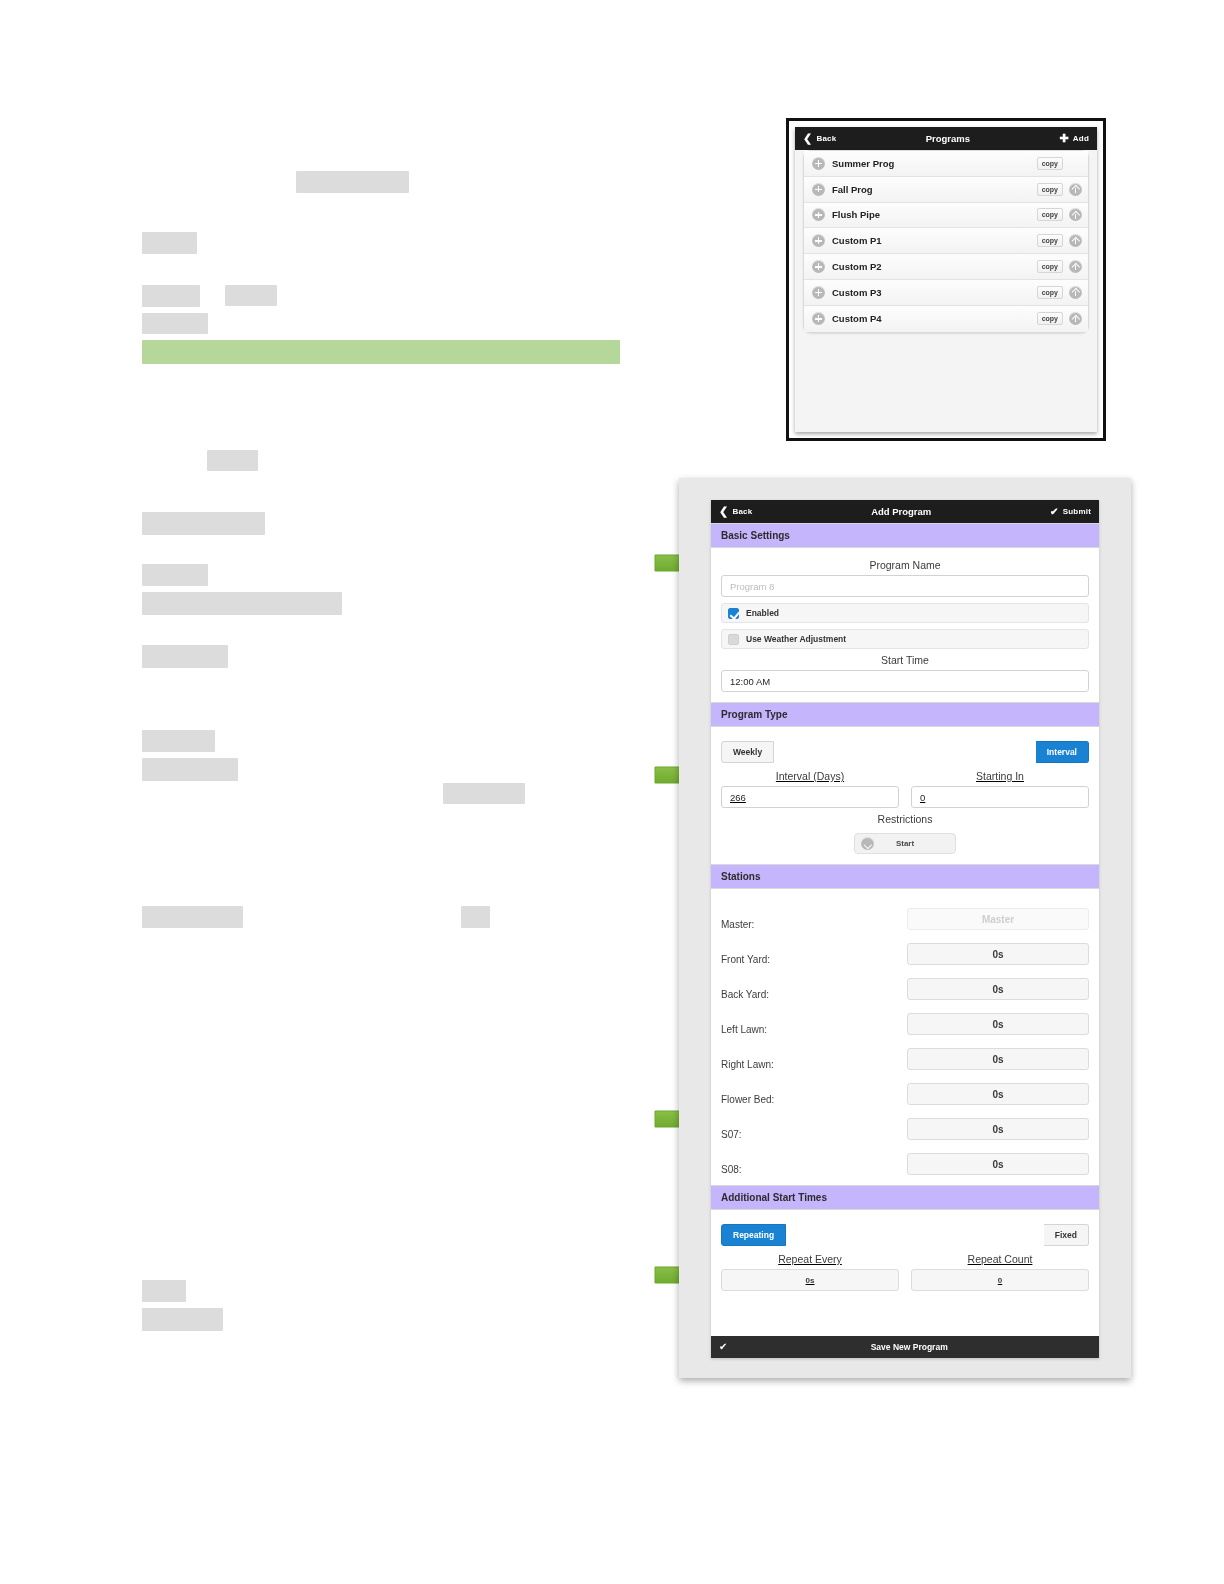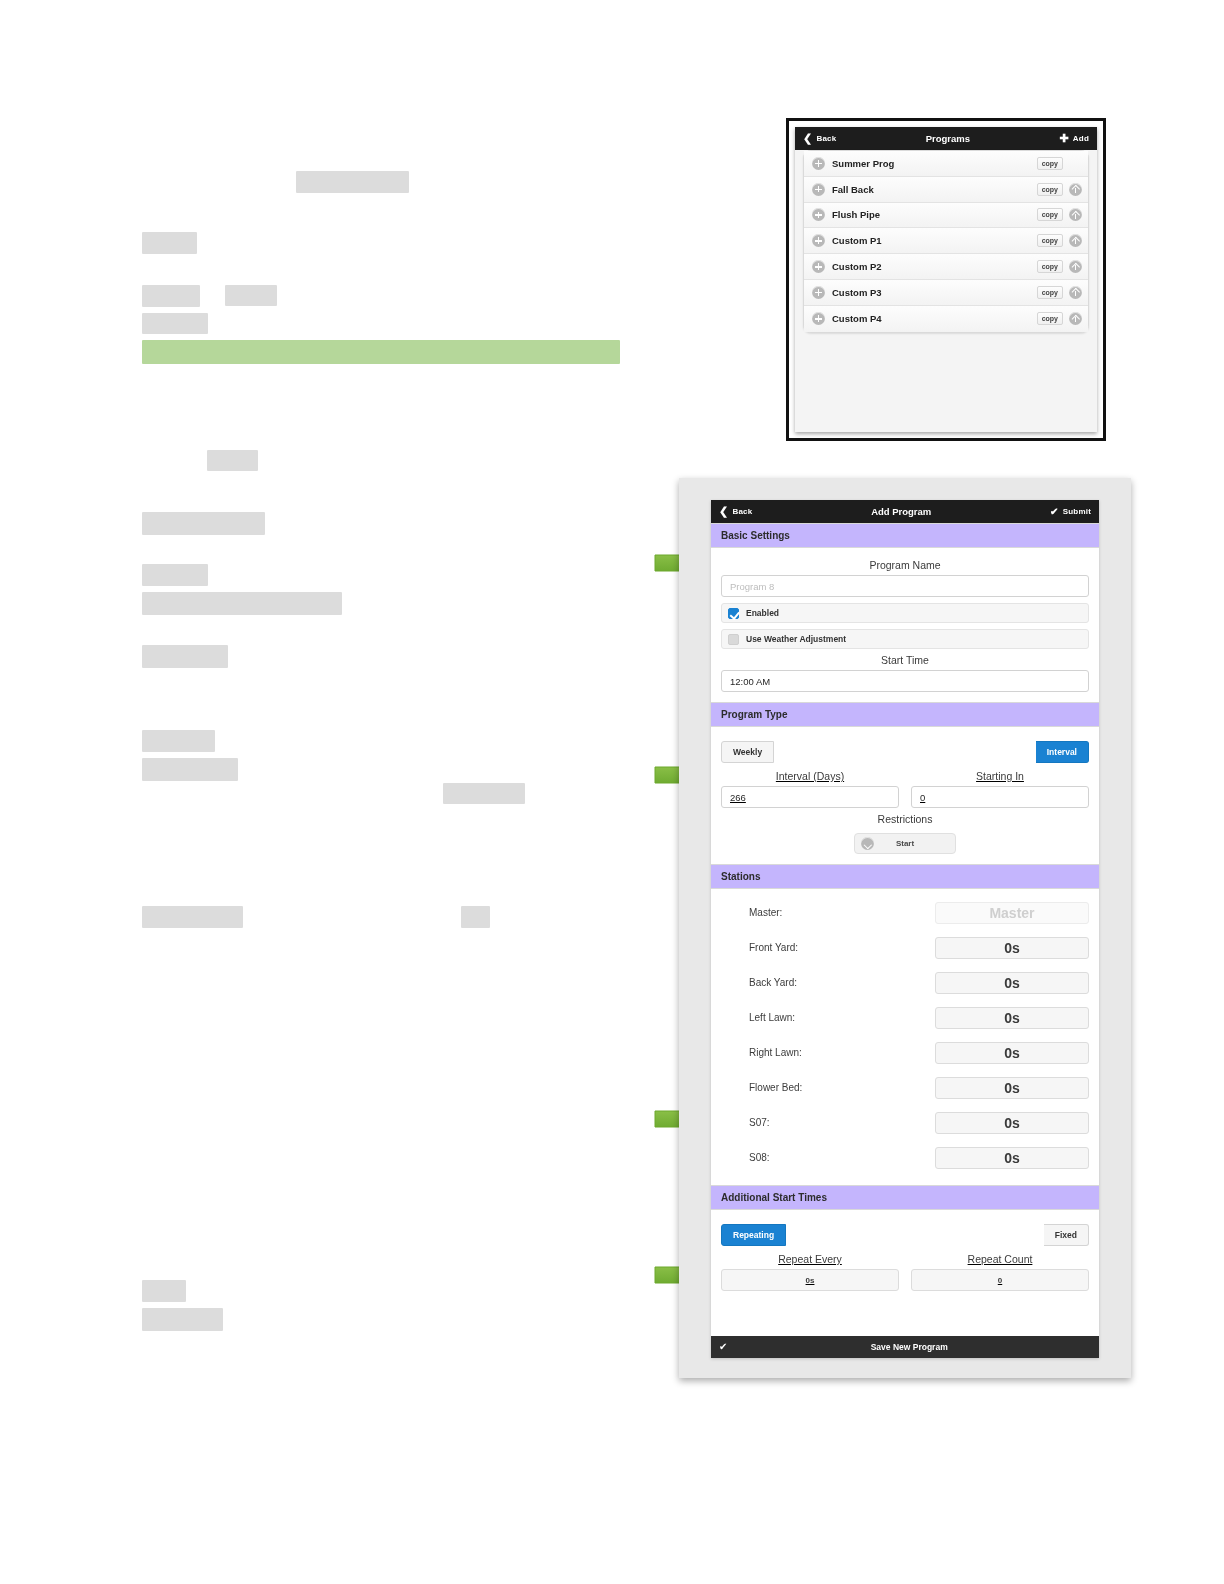--- a/index.html
+++ b/index.html
@@ -183,30 +183,29 @@
   .restrict-btn {
     display:flex; align-items:center; justify-content:center;
     width: 102px; margin: 4px auto 0;
     background:#f2f2f2; border:1px solid #e0e0e0; border-radius:4px;
     height: 21px; position:relative;
   }
   .restrict-btn .circ { position:absolute; left:6px; }
   .restrict-btn .lbl { font-size:8px; font-weight:bold; color:#4a4a4a; }
 
   .st-row {
-    display:flex; align-items:center;
+    display:flex; align-items:flex-end;
     height: 35px;
-    margin-left: 28px;
   }
   .st-label { width: 186px; font-size:10px; color:#3c3c3c; }
   .st-val {
     flex:1; height:22px; border:1px solid #dcdcdc; border-radius:3px;
     background:#f6f6f6;
     display:flex; align-items:center; justify-content:center;
-    font-size:14px; font-weight:bold; color:#3a3a3a;
+    font-size:10px; font-weight:bold; color:#3a3a3a;
   }
   .st-val.master { background:#fafafa; border-color:#ececec; color:#cfcfcf; }
 
   .rep-box {
     height:22px; border:1px solid #dcdcdc; border-radius:3px; background:#f6f6f6;
     display:flex; align-items:center; justify-content:center;
     font-size:8px; font-weight:bold; color:#3a3a3a;
   }
 
   .savebar {
@@ -299,21 +298,21 @@
 
     <div id="prog-list">
         <div class="prog-row">
           <span class="circ plus"></span>
           <span class="prog-name">Summer Prog</span>
           <span class="copy-btn">copy</span>
           <span class="mv-slot"></span>
         </div>
         <div class="prog-row">
           <span class="circ plus"></span>
-          <span class="prog-name">Fall Back</span>
+          <span class="prog-name">Fall Prog</span>
           <span class="copy-btn">copy</span>
           <span class="mv-slot">
             <span class="circ up"></span>
           </span>
         </div>
         <div class="prog-row">
           <span class="circ plus"></span>
           <span class="prog-name">Flush Pipe</span>
           <span class="copy-btn">copy</span>
           <span class="mv-slot">

